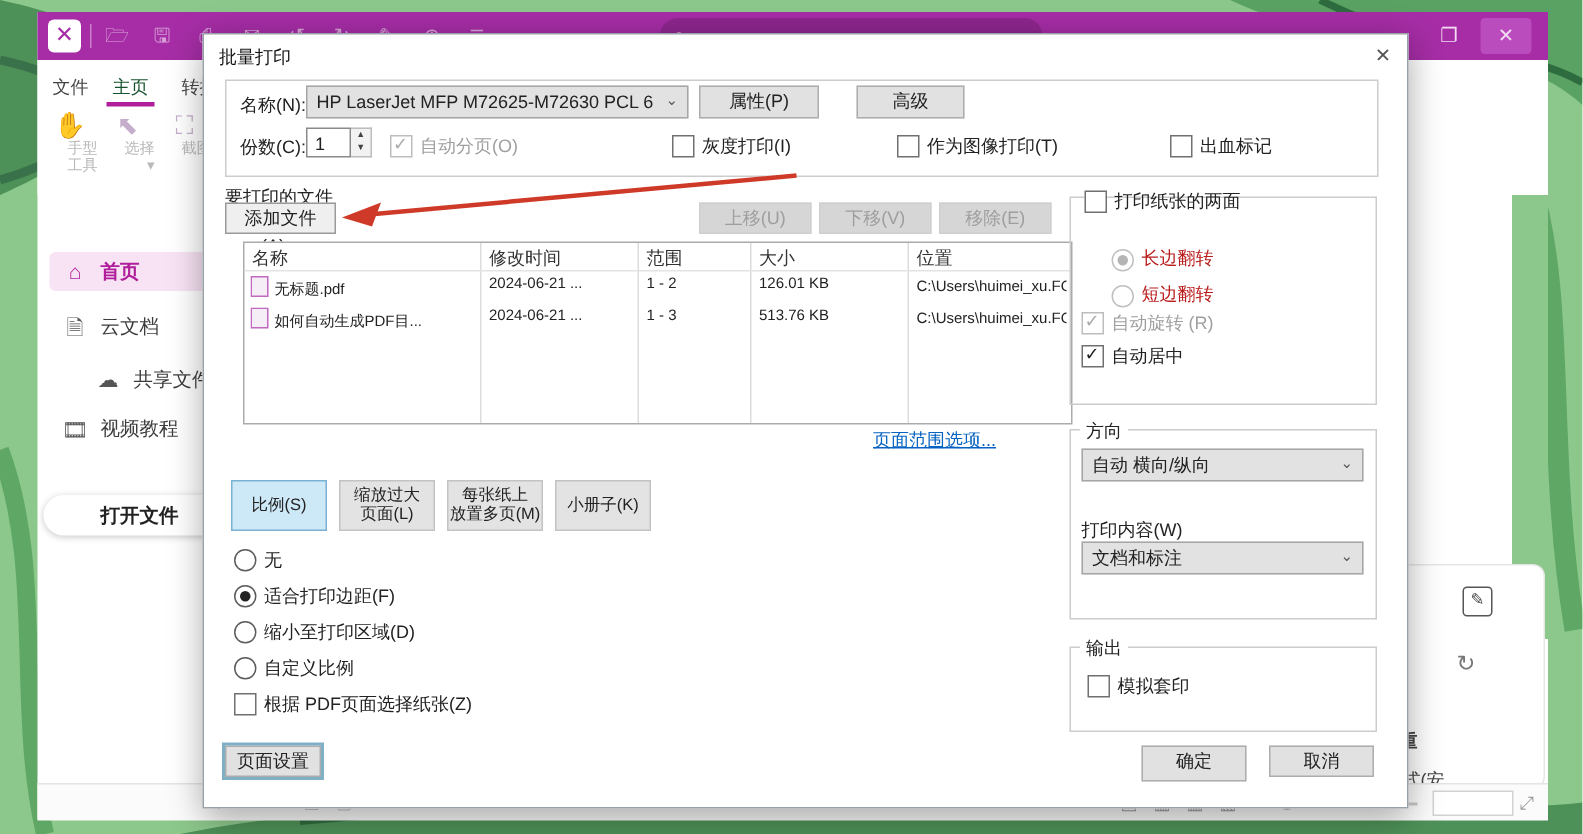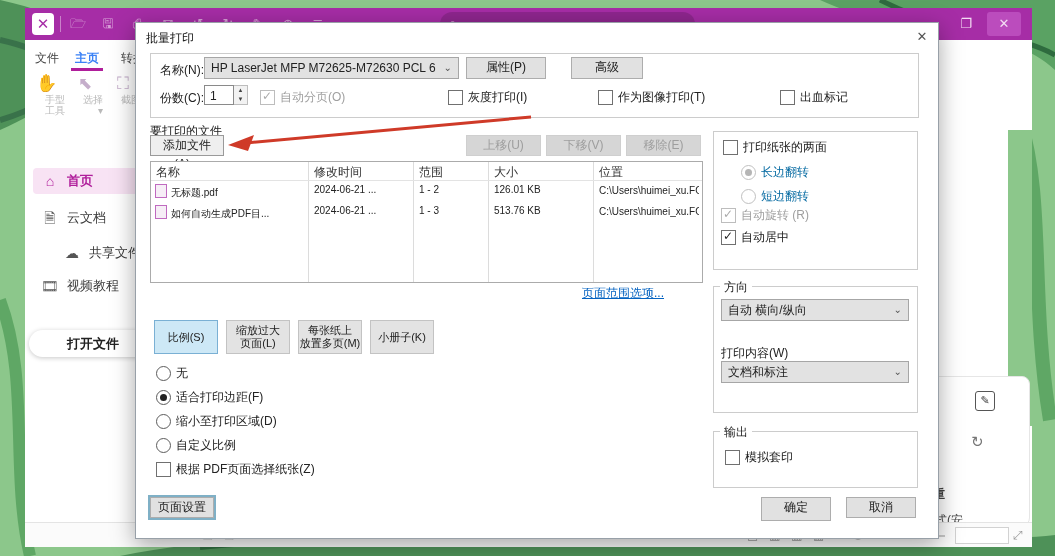--- a/index.html
+++ b/index.html
@@ -15,21 +15,21 @@
             color:#a62da6;font-weight:bold;font-size:15px;line-height:22px;text-align:center;}
   .tb-sep{left:35px;top:8px;width:1px;height:16px;background:rgba(255,255,255,.4);}
   .tb-ico{top:8px;width:22px;height:16px;color:rgba(255,255,255,.55);font-size:13px;line-height:16px;text-align:center;}
   .searchpill{left:415px;top:4px;width:255px;height:24px;border-radius:12px;background:rgba(0,0,0,.14);}
   .searchpill .glyph{position:absolute;left:9px;top:3px;color:rgba(255,255,255,.5);font-size:13px;}
   .winctl{top:4px;width:34px;height:24px;color:#f3dcf3;font-size:13px;line-height:24px;text-align:center;}
   .winctl.close{background:#bb4cbd;border-radius:3px;}
   
   .ribbon{left:0;top:32px;width:1007px;height:90px;background:#fff;}
   .mtab{top:8px;height:20px;line-height:20px;font-size:12px;color:#444;padding:0 4px;}
-  .mtab.sel{color:#3b82f6;font-weight:bold;border-bottom:3px solid #b01e9b;}
+  .mtab.sel{color:#14532d;font-weight:normal;border-bottom:3px solid #b01e9b;}
   .ttool{top:34px;width:36px;text-align:center;color:#b9b9b9;}
   .ttool .ic{font-size:17px;color:#c5aecb;line-height:20px;}
   .ttool .lb{font-size:10px;line-height:11px;white-space:pre-line;text-align:right;}
   
   .sideitem{height:26px;line-height:26px;font-size:13px;color:#3c3c3c;display:flex;align-items:center;gap:8px;padding-left:8px;}
   .sideitem .sic{font-size:14px;color:#555;width:18px;text-align:center;}
   .sideitem.sel{background:#f8e3f4;border-radius:4px;color:#b01e9b;font-weight:bold;}
   .sideitem.sel .sic{color:#b01e9b;}
   .openfile{left:4px;top:322px;width:128px;height:27px;background:#fff;border-radius:14px;
             box-shadow:0 1px 5px rgba(0,0,0,.22);font-weight:bold;font-size:13px;
@@ -64,21 +64,21 @@
                font-size:6px;color:#444;text-align:center;line-height:9px;background:#f2f2f2;}
   
   .cb,.rb{display:flex;align-items:center;gap:5px;font-size:12px;color:#222;}
   .cb .box{width:13px;height:13px;border:1px solid #707070;background:#fff;position:relative;flex:none;}
   .cb.checked .box::after{content:"✓";position:absolute;left:1px;top:-2px;font-size:12px;color:#222;}
   .cb.disabled{color:#9f9f9f;}
   .cb.disabled .box{border-color:#bdbdbd;}
   .cb.disabled.checked .box::after{color:#aaa;}
   .rb .dot{width:13px;height:13px;border:1px solid #5c5c5c;border-radius:50%;background:#fff;position:relative;flex:none;}
   .rb.sel .dot::after{content:"";position:absolute;left:3px;top:3px;width:7px;height:7px;border-radius:50%;background:#222;}
-  .rb.disabled{color:#0369a1;}
+  .rb.disabled{color:#b91c1c;align-items:flex-end;}
   .rb.disabled .dot{border-color:#c0c0c0;}
   .rb.disabled.sel .dot::after{background:#b5b5b5;}
   
   .ftable{border:1px solid #ababab;background:#fff;}
   .ftable .vline{position:absolute;top:0;bottom:0;width:1px;background:#dcdcdc;}
   .ftable .hrow{position:absolute;left:0;top:0;right:0;height:18px;border-bottom:1px solid #e3e3e3;}
   .ftable .hcell{position:absolute;top:2px;font-size:12px;color:#333;}
   .trow{position:absolute;left:0;right:0;height:20px;}
   .tcell{position:absolute;top:2px;font-size:10px;color:#222;white-space:nowrap;overflow:hidden;}
   .pdfico{display:inline-block;width:10px;height:12px;background:#f6eef6;border:1px solid #c06ac0;
@@ -226,21 +226,21 @@
   <div class="abs btn" style="left:14px;top:112px;width:74px;height:21px;background:#efefef;border-color:#9a9a9a">添加文件(A)...</div>
   <div class="abs btn disabled" style="left:330px;top:112px;width:75px;height:21px">上移(U)</div>
   <div class="abs btn disabled" style="left:410px;top:112px;width:75px;height:21px">下移(V)</div>
   <div class="abs btn disabled" style="left:490px;top:112px;width:75px;height:21px">移除(E)</div>
 
   <svg class="abs" style="left:80px;top:86px;z-index:5" width="330" height="48">
     <line x1="315" y1="8" x2="30" y2="34" stroke="#cf3a28" stroke-width="3"></line>
     <polygon points="12,36 38,26 32,42" fill="#cf3a28"></polygon>
   </svg>
 
-  <div class="abs ftable" style="left:14px;top:138px;width:551px;height:120px">
+  <div class="abs ftable" style="left:26px;top:138px;width:551px;height:120px">
     <div class="vline" style="left:157px"></div>
     <div class="vline" style="left:262px"></div>
     <div class="vline" style="left:337px"></div>
     <div class="vline" style="left:442px"></div>
     <div class="hrow">
       <div class="hcell" style="left:5px">名称</div>
       <div class="hcell" style="left:163px">修改时间</div>
       <div class="hcell" style="left:268px">范围</div>
       <div class="hcell" style="left:343px">大小</div>
       <div class="hcell" style="left:448px">位置</div>
@@ -284,21 +284,21 @@
   <div class="abs rb" style="left:20px;top:414px">
     <span class="dot"></span>
       <span>自定义比例</span>
   </div>
   <div class="abs cb" style="left:20px;top:438px">
     <span class="box"></span>
       <span>根据 PDF页面选择纸张(Z)</span>
   </div>
 
   <div class="abs gbox" style="left:577px;top:108px;width:203px;height:137px"></div>
-  <div class="abs cb" style="left:587px;top:116px">
+  <div class="abs cb" style="left:587px;top:103px">
     <span class="box"></span>
       <span>打印纸张的两面</span>
   </div>
   <div class="abs rb sel disabled" style="left:605px;top:141px">
     <span class="dot"></span>
       <span>长边翻转</span>
   </div>
   <div class="abs rb disabled" style="left:605px;top:165px">
     <span class="dot"></span>
       <span>短边翻转</span>

